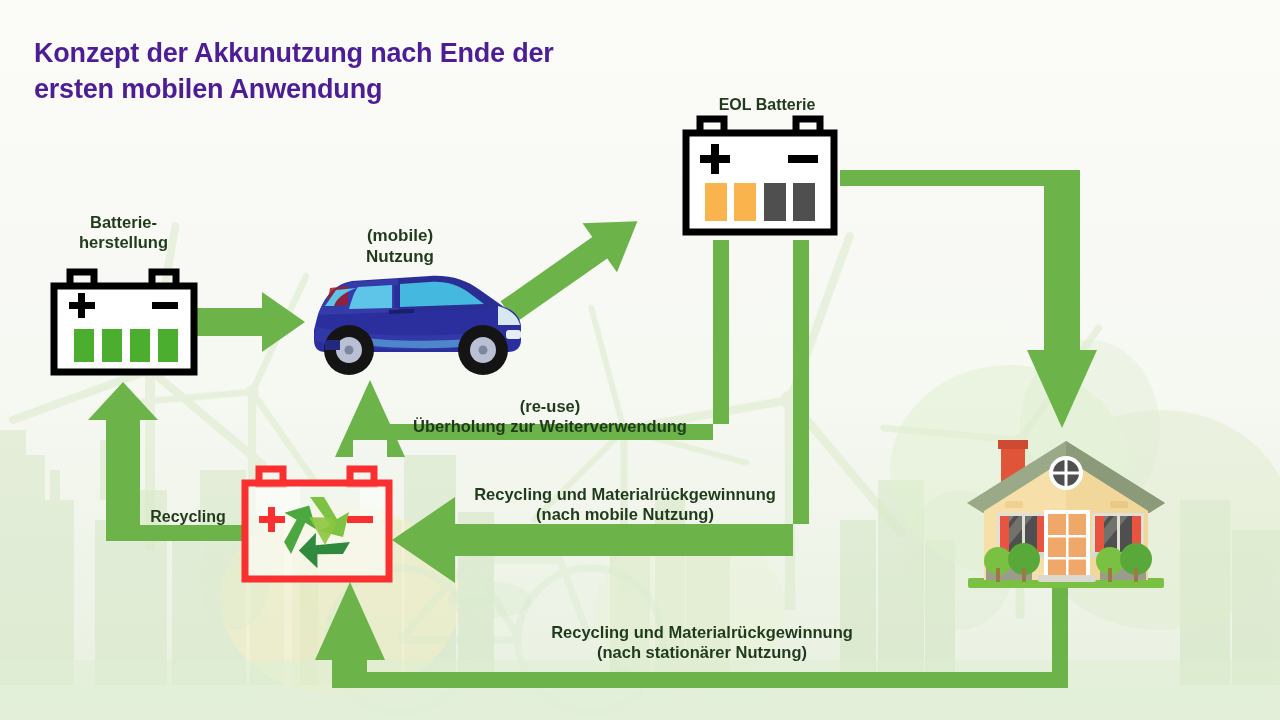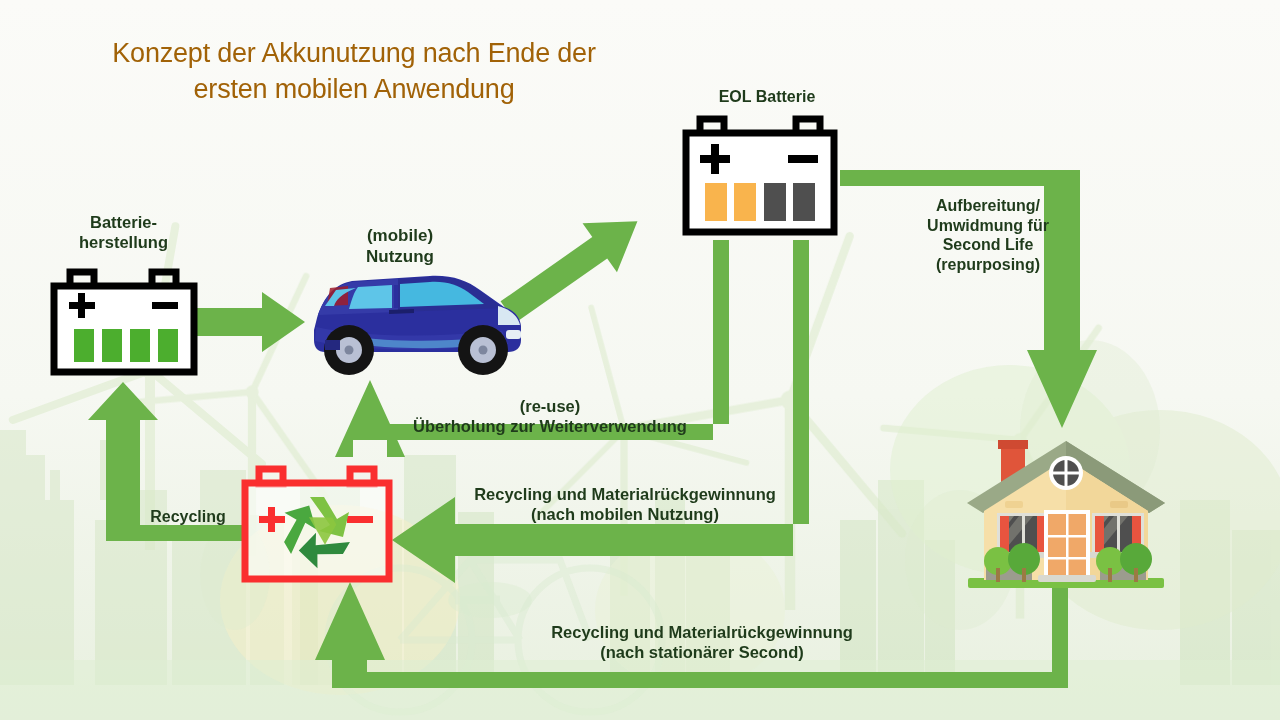--- a/index.html
+++ b/index.html
@@ -13,26 +13,26 @@
   #bg{position:absolute;left:0;top:0;width:1280px;height:720px;z-index:0;}
   #flow{position:absolute;left:0;top:0;width:1280px;height:720px;z-index:1;}
   #art{position:absolute;left:0;top:0;width:1280px;height:720px;z-index:2;}
 
   .lbl{position:absolute;z-index:3;color:#1f3b1b;font-weight:bold;line-height:1.22;}
   .lbl.c{text-align:center;}
   .lbl.l{text-align:left;}
 
   #title{
     position:absolute;z-index:4;left:34px;top:36px;width:640px;
-    text-align:center;font-size:27px;font-weight:normal;color:#a16207;
+    text-align:left;font-size:27px;font-weight:bold;color:#4c1d95;
     line-height:1.33;letter-spacing:-0.2px;
   }
   #lbl-batterieherstellung{left:36px;top:212px;width:175px;font-size:16.5px;}
   #lbl-mobile-nutzung{left:300px;top:226px;width:200px;font-size:17px;}
-  #lbl-eol{left:672px;top:87px;width:190px;font-size:16px;}
+  #lbl-eol{left:672px;top:95px;width:190px;font-size:16px;}
   #lbl-aufbereitung{left:908px;top:196px;width:160px;font-size:16px;}
   #lbl-reuse{left:400px;top:396px;width:300px;font-size:16.5px;}
   #lbl-recycling-mobil{left:455px;top:484px;width:340px;font-size:16.5px;}
   #lbl-recycling-stat{left:527px;top:622px;width:350px;font-size:16.5px;}
   #lbl-rohstoffe{left:133px;top:507px;width:110px;font-size:16px;}
   #lbl-zweitnutzung{left:1078px;top:610px;width:190px;font-size:16px;}
 </style>
 </head>
 <body>
 
@@ -345,40 +345,34 @@
 
   <div class="lbl c" id="lbl-batterieherstellung">
     <div>Batterie-</div>
     <div>herstellung</div>
   </div>
 
   <div class="lbl c" id="lbl-eol">
     <div>EOL Batterie</div>
   </div>
 
-  <div class="lbl c" id="lbl-aufbereitung">
-    <div>Aufbereitung/</div>
-    <div>Umwidmung für</div>
-    <div>Second Life</div>
-    <div>(repurposing)</div>
-  </div>
 
   <div class="lbl c" id="lbl-reuse">
     <div>(re-use)</div>
     <div>Überholung zur Weiterverwendung</div>
   </div>
 
   <div class="lbl c" id="lbl-recycling-mobil">
     <div>Recycling und Materialrückgewinnung</div>
-    <div>(nach mobilen Nutzung)</div>
+    <div>(nach mobile Nutzung)</div>
   </div>
 
   <div class="lbl c" id="lbl-recycling-stat">
     <div>Recycling und Materialrückgewinnung</div>
-    <div>(nach stationärer Second)</div>
+    <div>(nach stationärer Nutzung)</div>
   </div>
 
   <div class="lbl c" id="lbl-rohstoffe">
     <div>Recycling</div>
   </div>
 
 
 </div>
 
 </body></html>

